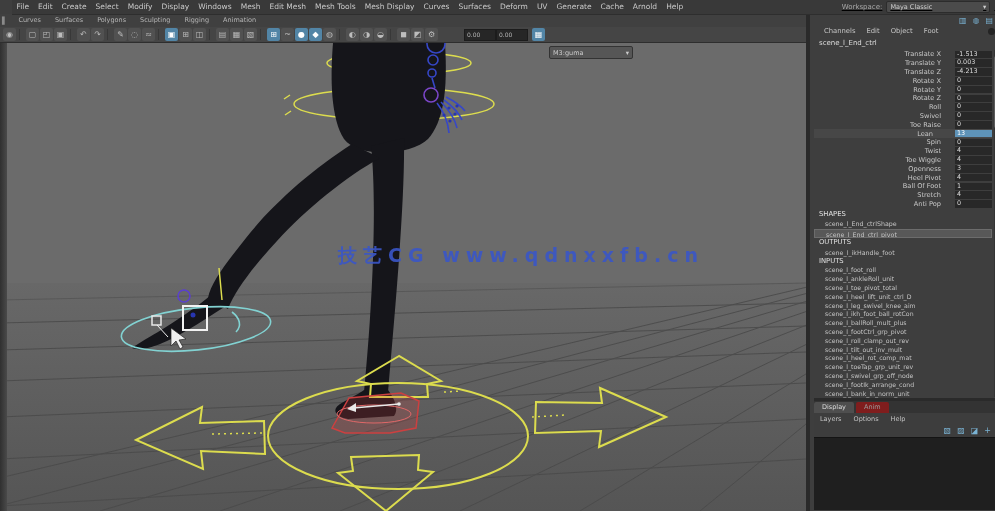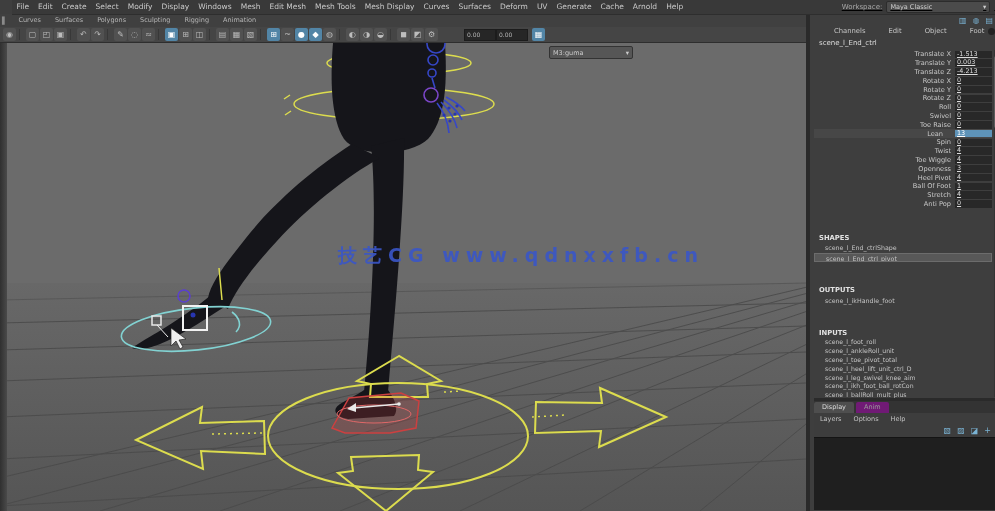--- a/index.html
+++ b/index.html
@@ -47,45 +47,45 @@
             background:linear-gradient(#6e6e6e,#636363 55%,#575757);}
   #viewport svg{position:absolute;left:0;top:0;}
   #vp-left-edge{position:absolute;left:0;top:0;width:7px;height:468px;
                 background:linear-gradient(90deg,#303030,#4a4a4a);}
   
   #rightpanel{position:absolute;left:806px;top:14px;width:189px;height:497px;background:#3e3e3e;
               border-left:4px solid #2a2a2a;box-sizing:border-box;z-index:25;}
   #rp-inner{position:absolute;left:4px;top:0;width:185px;height:497px;}
   #rp-toggles{position:absolute;right:6px;top:1px;display:flex;gap:6px;}
   .rp-toggle{font-size:8px;color:#7ab3d4;line-height:11px;}
-  #cb-menus{position:absolute;left:20px;top:13px;display:flex;gap:23px;}
+  #cb-menus{position:absolute;left:10px;top:13px;display:flex;gap:11px;}
   .cb-menu{font-size:6.8px;color:#c6c6c6;}
   #cb-options{position:absolute;right:4px;top:14px;width:7px;height:7px;border-radius:50%;background:#242424;}
   #cb-node{position:absolute;left:5px;top:25px;font-size:7px;color:#dedede;}
   #cb-attrs{position:absolute;left:0;top:36px;width:178px;}
   .cb-row{display:flex;justify-content:flex-end;align-items:center;height:8.8px;}
   .cb-row.highlight{background:rgba(255,255,255,0.05);align-items:center;}
-  .cb-name{font-size:6.6px;color:#c8c8c8;margin-right:4px;white-space:nowrap;}
+  .cb-name{font-size:6.6px;color:#c8c8c8;margin-right:14px;white-space:nowrap;}
   .cb-val{width:37px;height:7.6px;background:#282828;font-size:6.4px;line-height:7.6px;color:#dcdcdc;
-          padding-left:2px;box-sizing:border-box;text-decoration:underline;}
+          padding-left:2px;box-sizing:border-box;}
   .cb-row.highlight .cb-val{background:#5e93b8;color:#ffffff;margin-left:8px;}
   #cb-sections{position:absolute;left:0;top:196px;width:178px;}
-  .cb-sec-header{font-size:6.8px;font-weight:bold;color:#e2e2e2;padding-left:5px;height:9.4px;line-height:9.4px;margin-top:24px;}
+  .cb-sec-header{font-size:6.8px;font-weight:normal;color:#e2e2e2;padding-left:5px;height:9.4px;line-height:9.4px;}
   .cb-sec-item{font-size:6.3px;color:#c4c4c4;padding-left:11px;height:9.4px;line-height:9.4px;
                white-space:nowrap;overflow:hidden;}
   .cb-sec-item.selected{background:#585858;border:1px solid #6c6c6c;box-sizing:border-box;}
   .cb-input-item{font-size:6.2px;color:#c4c4c4;padding-left:11px;height:8.8px;line-height:8.8px;
                  white-space:nowrap;overflow:hidden;}
   #cb-scroll{position:absolute;left:180px;top:36px;width:5px;height:347px;background:#343434;}
   #cb-thumb{position:absolute;left:0;top:6px;width:5px;height:72px;background:#5c5c5c;border-radius:2px;}
   #rp-divider{position:absolute;left:0;top:384px;width:185px;height:3px;background:#2a2a2a;}
   
   #layers{position:absolute;left:0;top:387px;width:185px;height:110px;background:#3d3d3d;}
   #layer-tabs{display:flex;height:12px;background:#333333;align-items:flex-end;}
-  .layer-tab{font-size:6.5px;color:#9a9a9a;background:#701a75;padding:0 8px;height:11px;line-height:11px;
+  .layer-tab{font-size:6.5px;color:#9a9a9a;background:#7f1d1d;padding:0 8px;height:11px;line-height:11px;
              margin-right:2px;border-radius:2px 2px 0 0;}
   .layer-tab.active{background:#4e4e4e;color:#dddddd;}
   #layer-menus{display:flex;gap:12px;height:11px;align-items:center;padding-left:6px;}
   .layer-menu{font-size:6.5px;color:#c2c2c2;text-align:right;}
   #layer-icons{display:flex;gap:6px;height:13px;align-items:center;justify-content:flex-end;padding-right:8px;}
   .layer-icon{font-size:8px;color:#7ab3d4;}
   #layer-list{height:72px;background:#1f1f1f;border-top:1px solid #141414;}
 </style>
 </head>
 <body>

